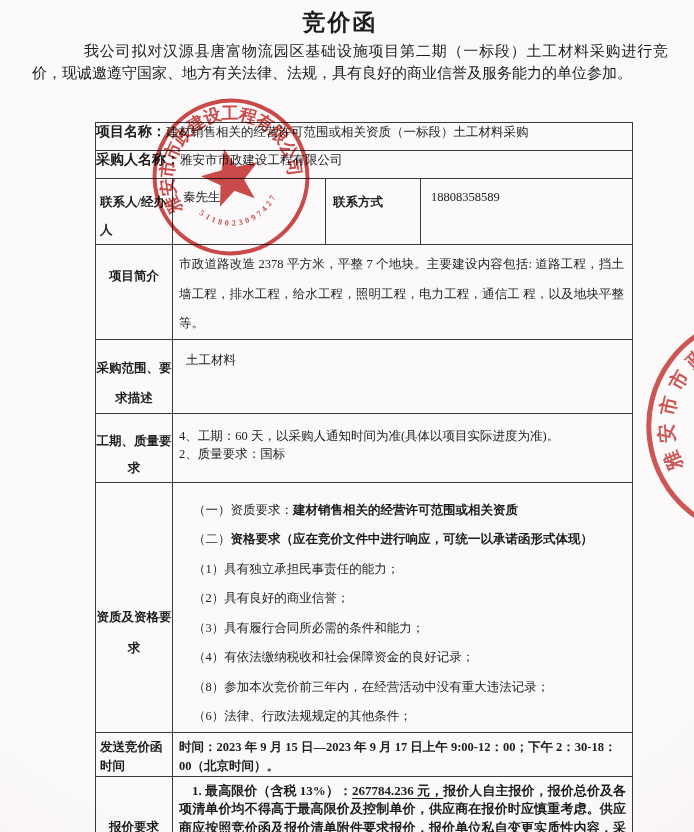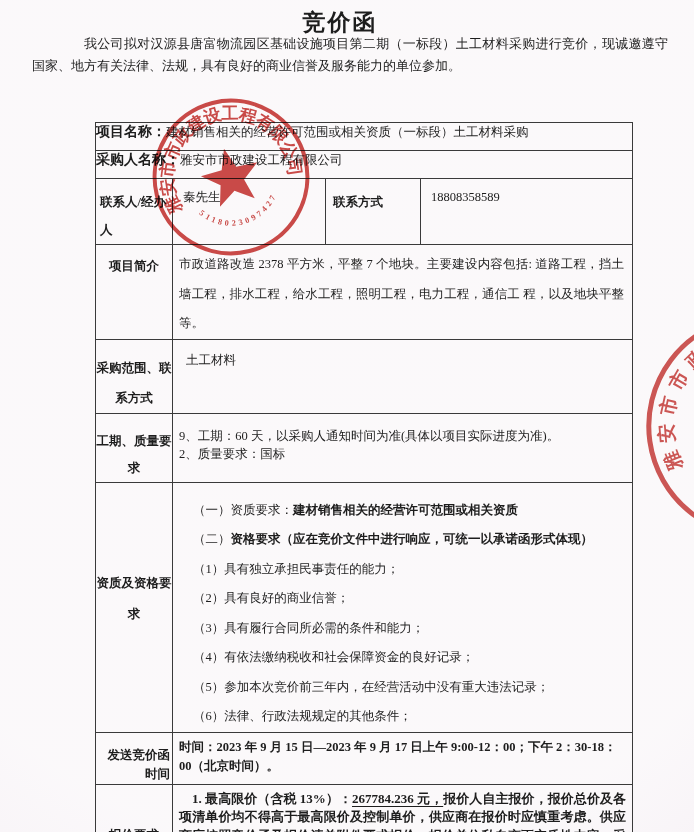--- a/index.html
+++ b/index.html
@@ -13,22 +13,22 @@
     position:relative;width:694px;height:832px;overflow:hidden;
     background:
       radial-gradient(130% 110% at 48% 42%, rgba(255,255,255,.55) 55%, rgba(236,222,233,.55) 100%),
       #f6f1f5;
   }
   .doc-title{
     position:absolute;top:7px;left:0;width:680px;
     text-align:center;font-size:23px;font-weight:bold;letter-spacing:2px;
   }
   .intro{
-    position:absolute;top:33px;left:32px;width:636px;
-    font-size:13px;line-height:21.5px;text-align:justify;
+    position:absolute;top:41px;left:32px;width:636px;
+    font-size:15px;line-height:21.5px;text-align:justify;
     text-indent:52px;
   }
   table.bid{
     position:absolute;left:95px;top:122px;width:537px;
     border-collapse:collapse;table-layout:fixed;
     background:transparent;
   }
   table.bid td{
     border:1.6px solid var(--border,#3a3a3a);
     vertical-align:top;
@@ -36,30 +36,30 @@
     padding:0;
     overflow:hidden;
   }
   .lab{font-weight:bold;font-size:13px;text-align:center;margin-left:20px;}
   .b{font-weight:bold;}
   .inline-lab{font-weight:bold;font-size:14px;}
   
   .r1 td,.r2 td{padding:5px 4px 0 5px;}
   .r3 .lab{text-align:left;padding:9px 2px 0 4px;line-height:28px;}
   .r3 .val{padding:9px 4px 0 10px;}
-  .r4 .lab{padding-top:12px;}
+  .r4 .lab{padding-top:22px;}
   .r4 .val{padding:5px 8px 0 6px;line-height:29.5px;text-align:justify;}
   .r5 .lab{padding-top:13px;line-height:30px;}
   .r5 .val{padding:11px 6px 0 13px;}
   .r6 .lab{padding-top:14px;line-height:27px;}
   .r6 .val{padding:13px 6px 0 6px;line-height:18.5px;}
-  .r7 .lab{padding-top:85px;line-height:31px;}
+  .r7 .lab{padding-top:119px;line-height:31px;}
   .r7 .val{padding:13px 6px 0 20px;}
   .r7 .qline{line-height:29.5px;white-space:nowrap;}
-  .r8 .lab{text-align:right;padding:13px 2px 0 4px;line-height:19px;}
+  .r8 .lab{text-align:left;padding:5px 2px 0 4px;line-height:19px;}
   .r8 .val{padding:5px 6px 0 6px;line-height:19px;font-weight:bold;}
   .r9 .lab{padding-top:41px;}
   .r9 .val{padding:5px 6px 0 6px;line-height:18.5px;font-weight:bold;font-size:13px;text-align:justify;}
   .r9 .val p{margin:0;text-indent:13px;}
   .uline{text-decoration:underline;text-underline-offset:3px;}
   
   .seal{position:absolute;pointer-events:none;mix-blend-mode:multiply;}
   .seal-main{left:147px;top:93px;width:168px;height:168px;transform:rotate(-14deg);opacity:.88;}
   .seal-right{left:600px;top:300px;width:340px;height:340px;transform:rotate(-8deg);opacity:.82;}
   .seal svg{display:block;width:100%;height:100%;}
@@ -96,40 +96,40 @@
       <td class="lab">联系人/经办人</td>
       <td class="val">秦先生</td>
       <td class="lab" style="text-align:left;padding:9px 2px 0 7px;">联系方式</td>
       <td class="val" style="">18808358589</td>
     </tr>
     <tr class="r4" style="height:88px">
       <td class="lab">项目简介</td>
       <td class="val" colspan="3">市政道路改造 2378 平方米，平整 7 个地块。主要建设内容包括: 道路工程，挡土墙工程，排水工程，给水工程，照明工程，电力工程，通信工 程，以及地块平整等。</td>
     </tr>
     <tr class="r5" style="height:61px">
-      <td class="lab">采购范围、联系方式</td>
+      <td class="lab">采购范围、要求描述</td>
       <td class="val" colspan="3">土工材料</td>
     </tr>
     <tr class="r6" style="height:58px">
       <td class="lab">工期、质量要求</td>
       <td class="val" colspan="3">
-        <div>9、工期：60 天，以采购人通知时间为准(具体以项目实际进度为准)。</div>
+        <div>4、工期：60 天，以采购人通知时间为准(具体以项目实际进度为准)。</div>
         <div>2、质量要求：国标</div>
       </td>
     </tr>
     <tr class="r7" style="height:240px">
       <td class="lab">资质及资格要求</td>
       <td class="val" colspan="3">
         <div class="qline"><span>（一）资质要求：</span><span class="b">建材销售相关的经营许可范围或相关资质</span></div>
         <div class="qline"><span>（二）</span><span class="b">资格要求（应在竞价文件中进行响应，可统一以承诺函形式体现）</span></div>
         <div class="qline">（1）具有独立承担民事责任的能力；</div>
         <div class="qline">（2）具有良好的商业信誉；</div>
         <div class="qline">（3）具有履行合同所必需的条件和能力；</div>
         <div class="qline">（4）有依法缴纳税收和社会保障资金的良好记录；</div>
-        <div class="qline">（5）参加本次竞价前三年内，在经营活动中没有重大违法记录；</div>
+        <div class="qline">（8）参加本次竞价前三年内，在经营活动中没有重大违法记录；</div>
         <div class="qline">（6）法律、行政法规规定的其他条件；</div>
       </td>
     </tr>
     <tr class="r8" style="height:42px">
       <td class="lab">发送竞价函时间</td>
       <td class="val" colspan="3">时间：2023 年 9 月 15 日—2023 年 9 月 17 日上午 9:00-12：00；下午 2：30-18：00（北京时间）。</td>
     </tr>
     <tr class="r9" style="height:94px">
       <td class="lab">报价要求</td>
       <td class="val" colspan="3">

